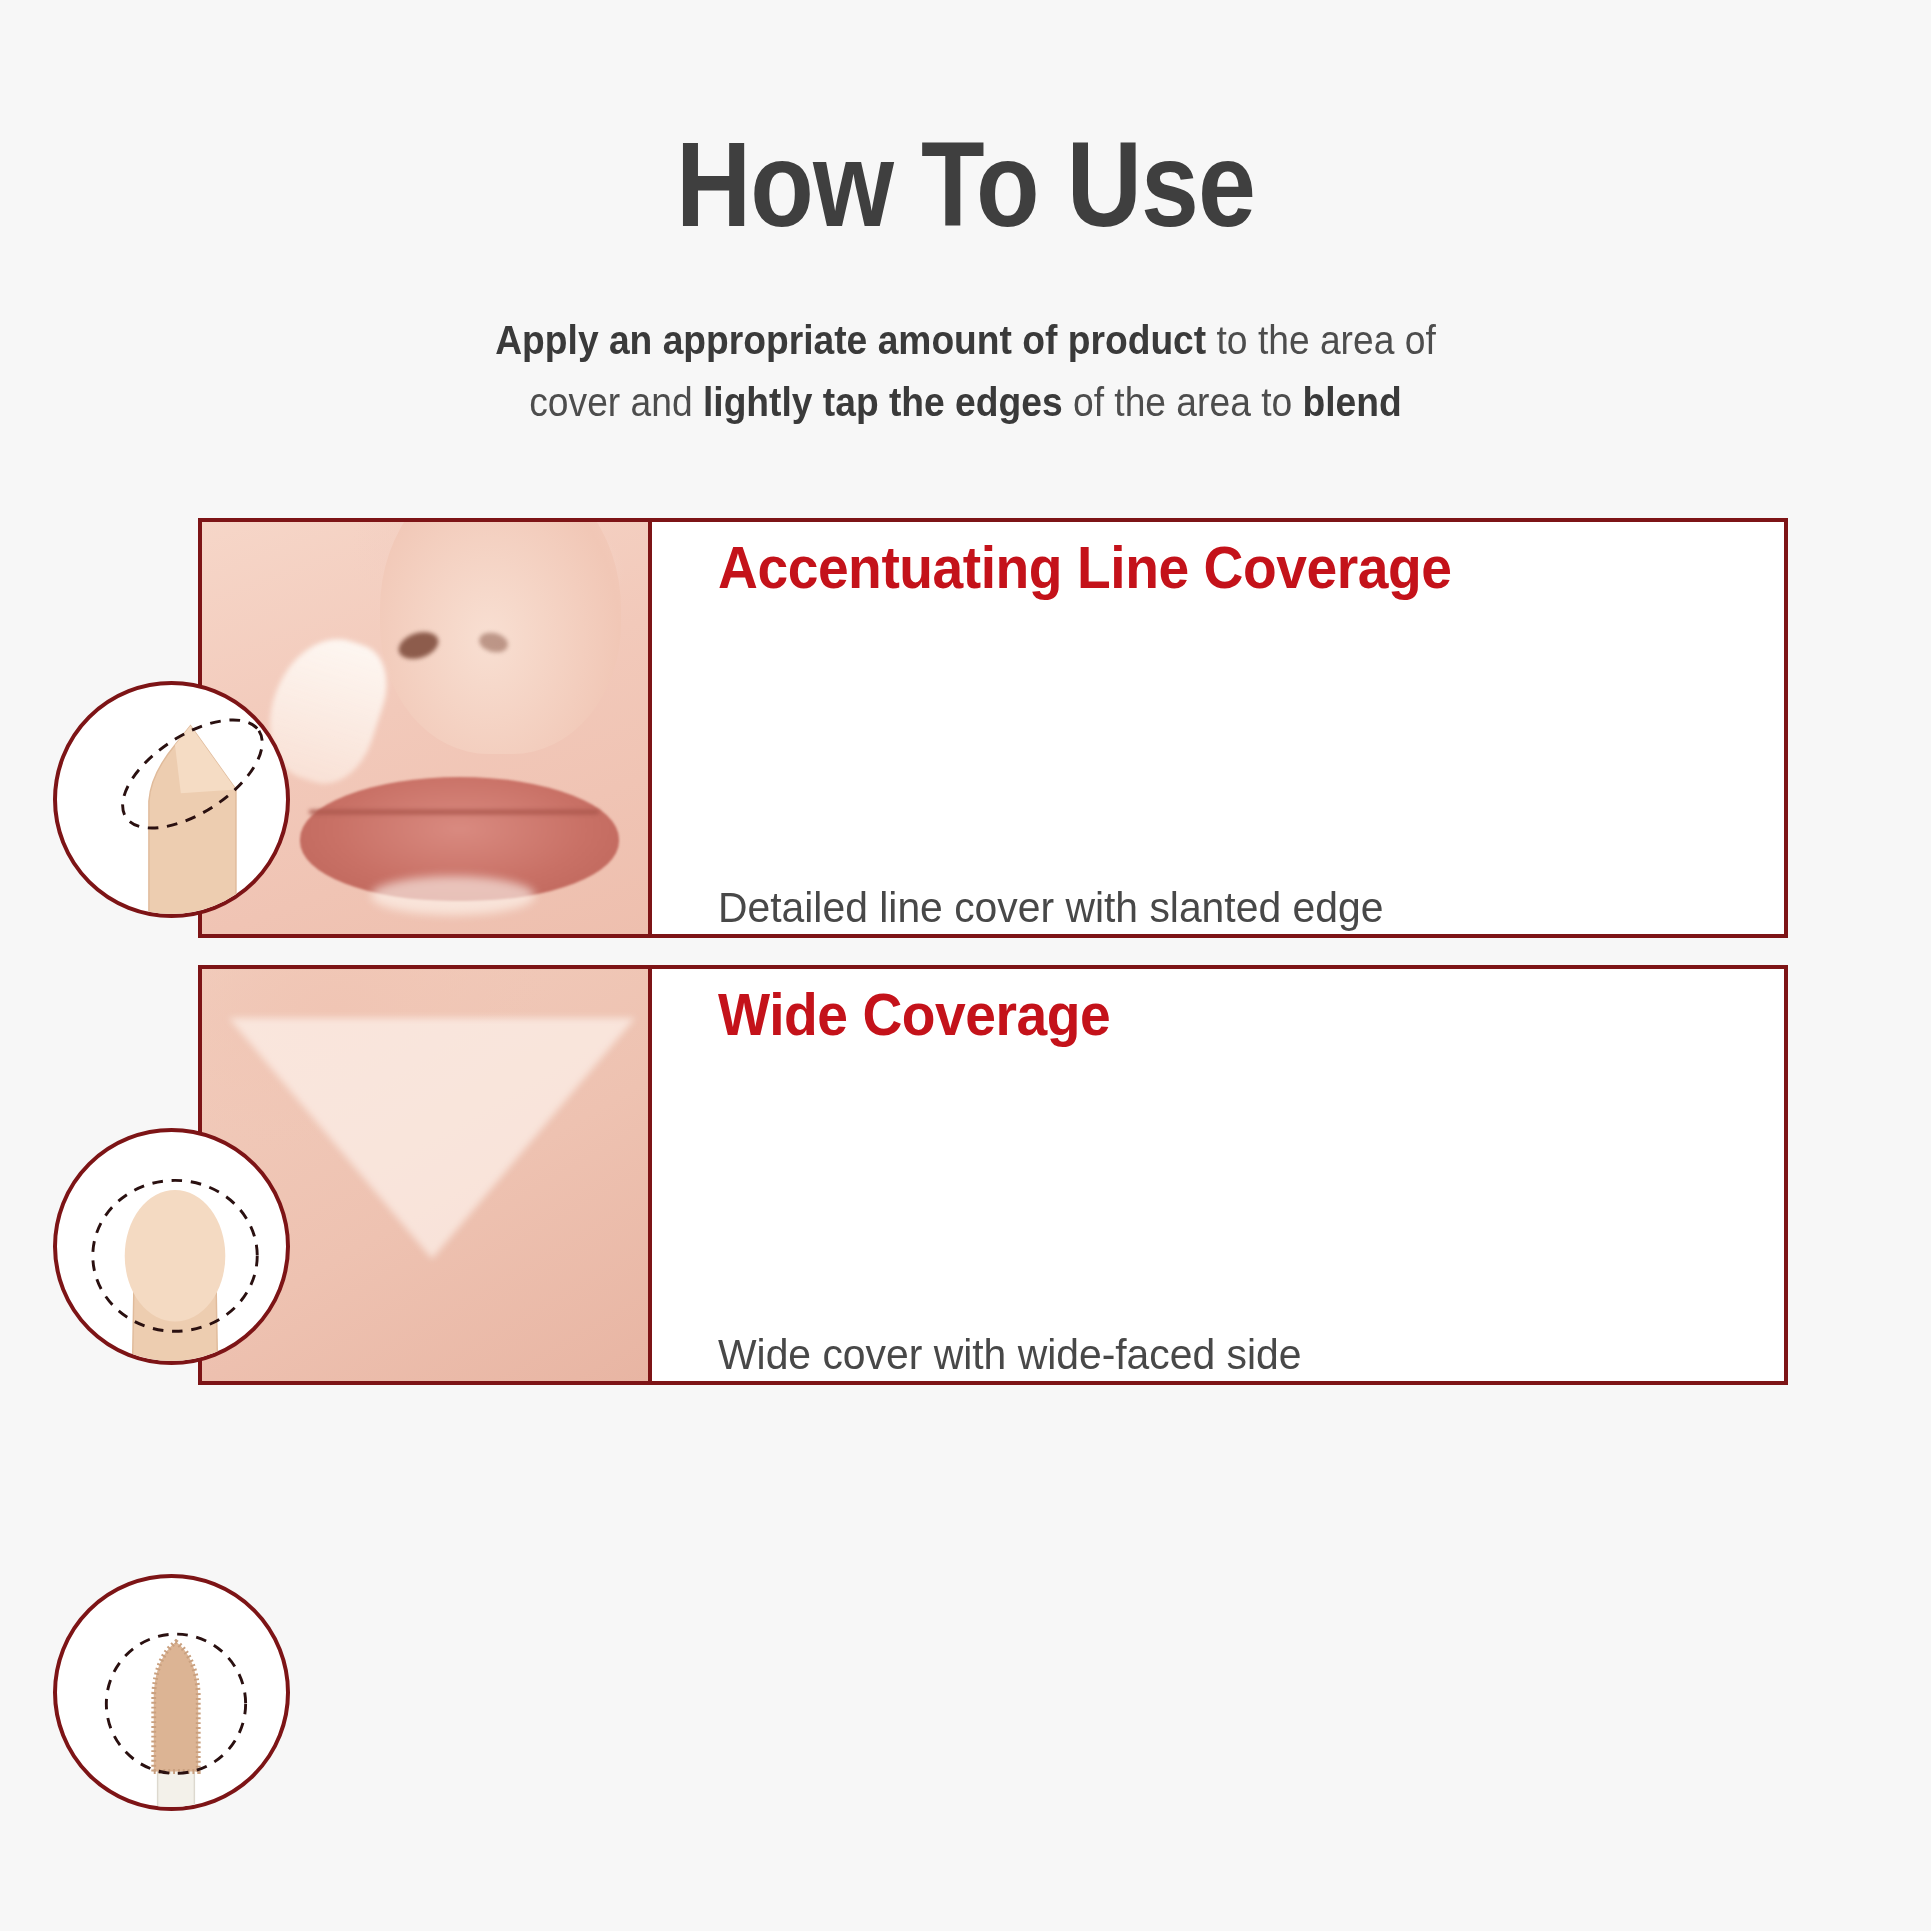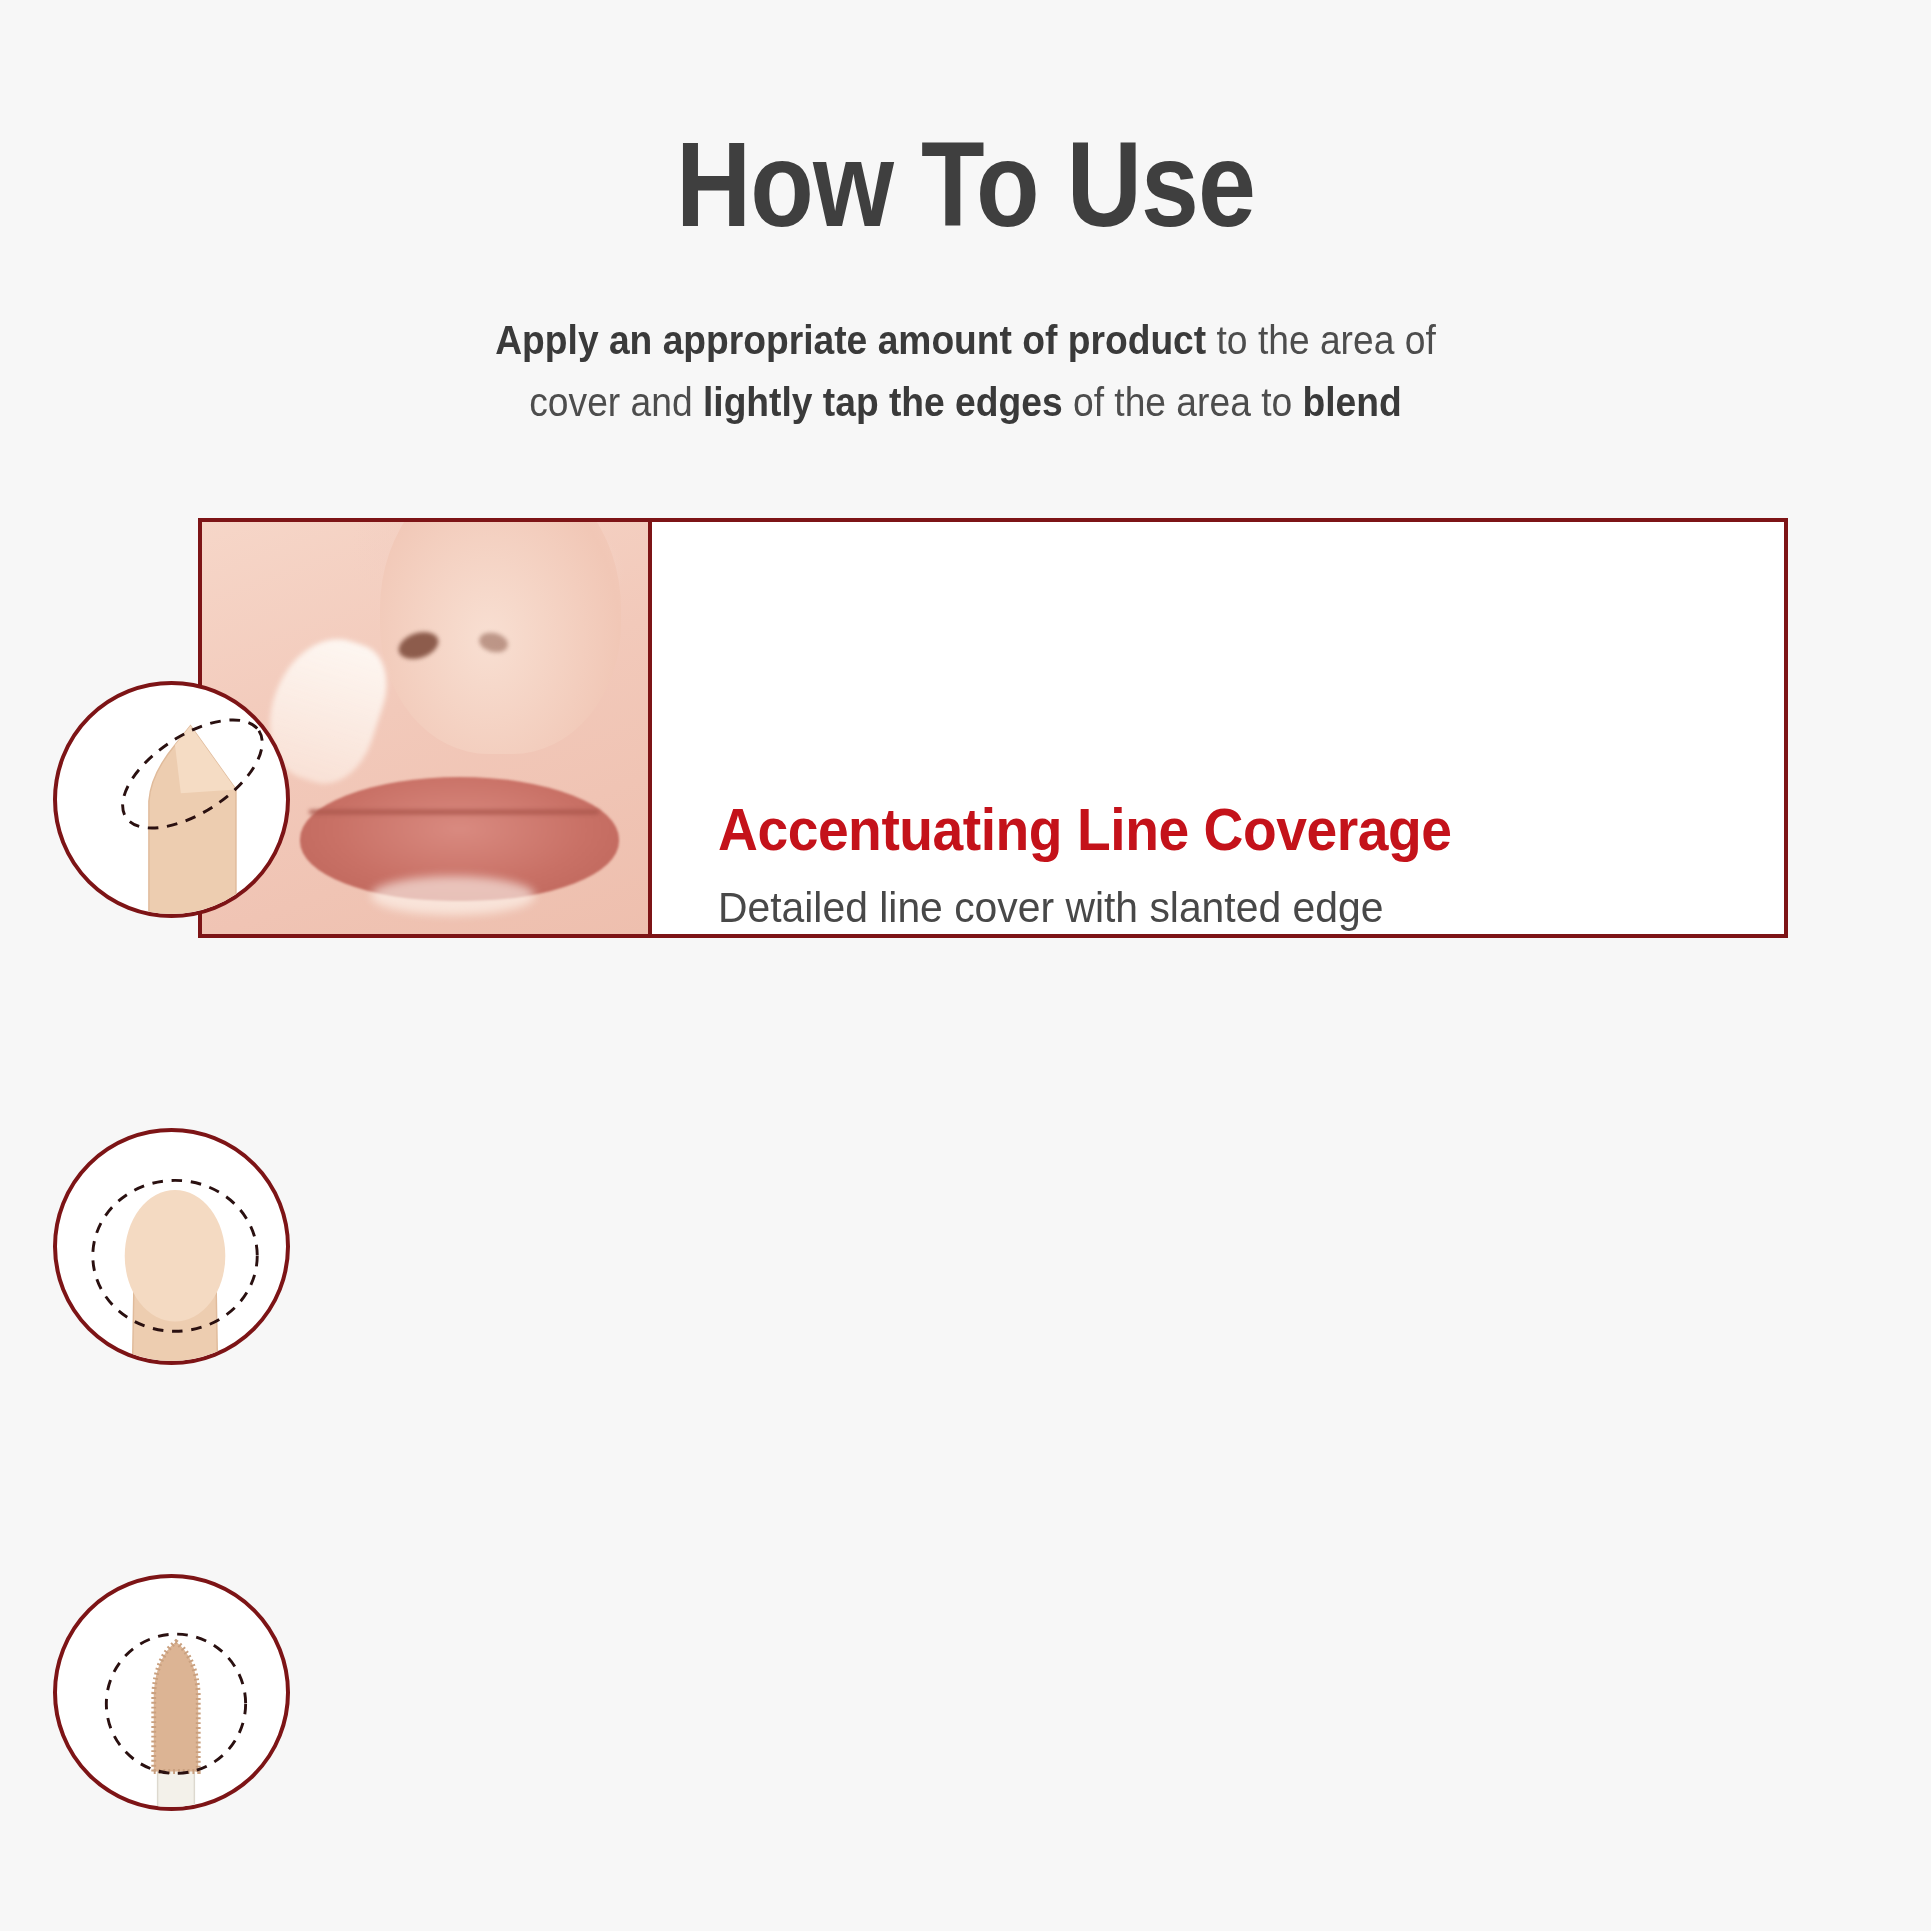--- a/index.html
+++ b/index.html
@@ -60,23 +60,24 @@
     width:450px;
     flex:0 0 450px;
     border-right:4.8px solid #7d1416;
     overflow:hidden;
   }
 
   .card-text {
     flex:1 1 auto;
     display:flex;
     flex-direction:column;
-    justify-content:flex-end;
+    justify-content:space-between;
     padding-left:66px;
     background:#fff;
+    margin-top:12px;
   }
 
   .card-heading {
     font-size:60px;
     font-weight:bold;
     color:#c4121a;
     line-height:1.12;
     letter-spacing:-0.5px;
     transform:scaleX(0.92);
     transform-origin:left center;
@@ -249,20 +250,31 @@
           <div class="lip-line"></div>
           <div class="swatch-line2"></div>
         </div>
       </div>
       <div class="card-text">
         <div class="card-heading">Accentuating Line Coverage</div>
         <div class="card-sub">Detailed line cover with slanted edge</div>
       </div>
     </div>
 
+    <div class="card">
+      <div class="card-photo">
+        <div class="photo-skin skin2">
+          <div class="tri-swatch"></div>
+        </div>
+      </div>
+      <div class="card-text">
+        <div class="card-heading">Wide Coverage</div>
+        <div class="card-sub">Wide cover with wide-faced side</div>
+      </div>
+    </div>
 
 
   </div>
 
   <div class="badge badge1">
     <svg viewBox="0 0 245 245" width="237" height="237">
       <path d="M95 245 L95 120 Q97 92 122 62 L138 42 L185 108 L185 245 Z" fill="#edcdb0" stroke="#e0bb9b" stroke-width="1.5"></path>
       <path d="M122 62 L138 42 L185 108 L128 112 Z" fill="#f5dcc4"></path>
       <ellipse cx="140" cy="92" rx="82" ry="40" transform="rotate(-33 140 92)" fill="none" stroke="#2a1010" stroke-width="3" stroke-dasharray="11 9"></ellipse>
     </svg>

